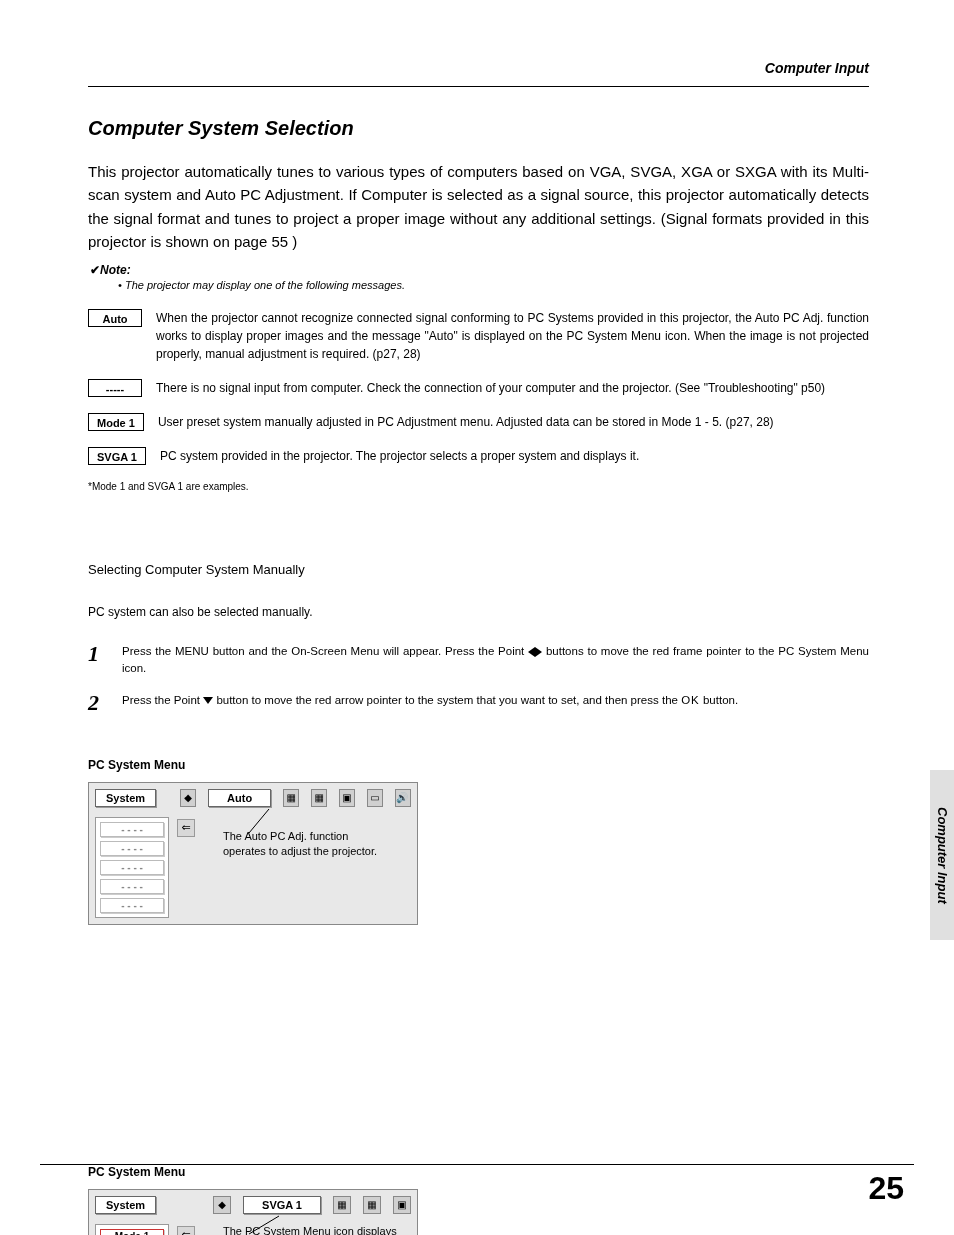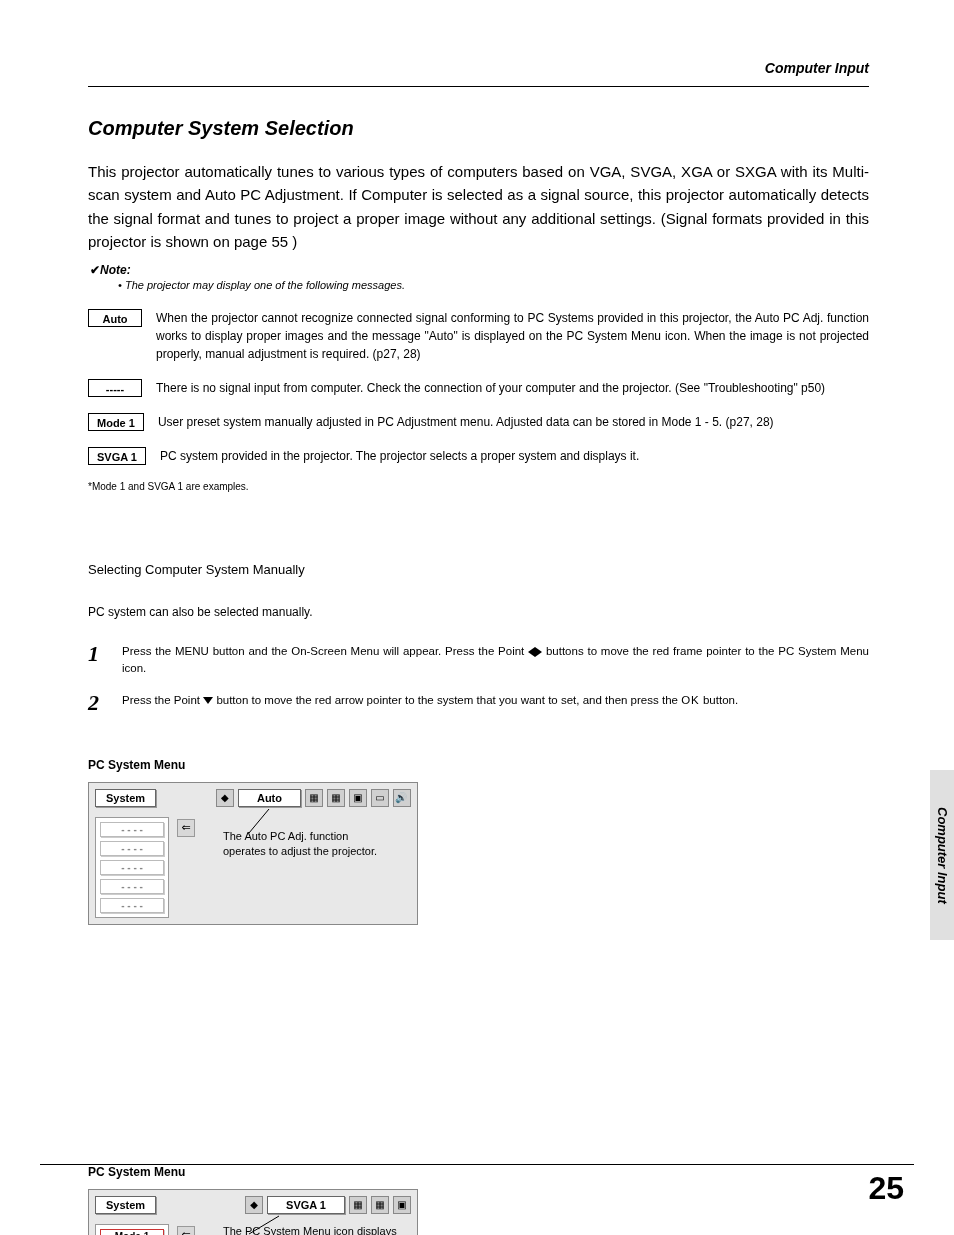--- a/index.html
+++ b/index.html
@@ -126,21 +126,21 @@
   }
   .menu-box {
     border: 1px solid #888;
     background: #e8e8e8;
     padding: 6px;
     position: relative;
     font-size: 11px;
   }
   .menu-bar {
     display: flex;
-    gap: 4px;
+    gap: 12px;
     align-items: flex-start;
     margin-bottom: 6px;
   }
   .menu-label {
     background: #fff;
     border: 1px solid #666;
     padding: 2px 10px;
     font-weight: bold;
     font-size: 11px;
     box-shadow: 1px 1px 0 #999;

